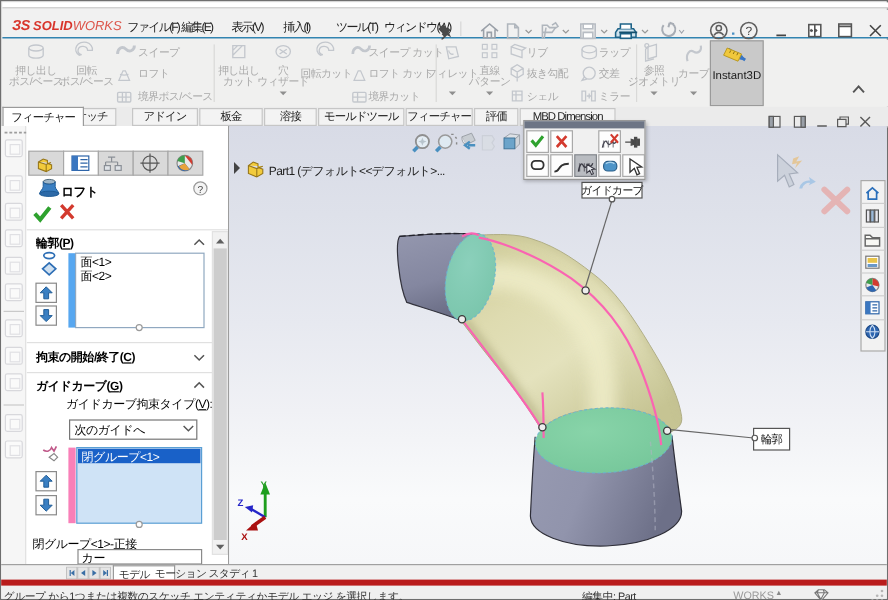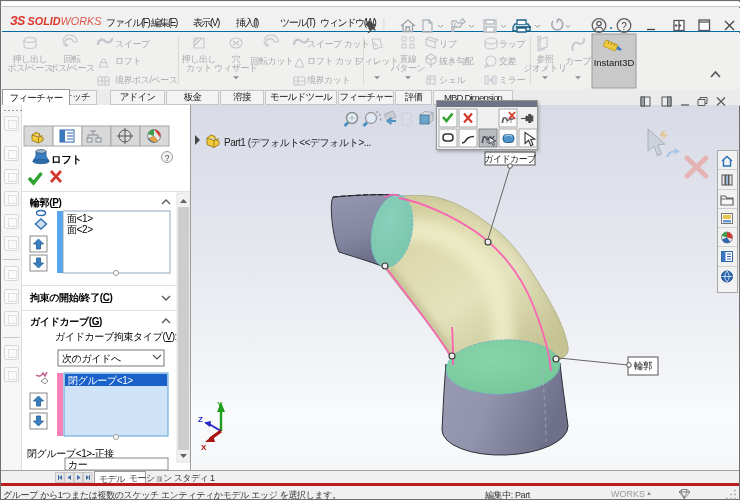--- a/index.html
+++ b/index.html
@@ -28,21 +28,21 @@
 
 #task{position:absolute;right:1px;top:45px;width:21px;height:143px;background:#f2f2f2;border:1px solid #a9a9a9}
 .tbtn{width:19px;height:19.3px;border-bottom:1px solid #cfcfcf;position:relative;overflow:hidden}
 
 #fdlg{left:436px;top:100px;width:102px;height:50px;background:#f0f0f0;border:1px solid #979797;box-shadow:1px 2px 3px rgba(0,0,0,.25)}
 #fdlg .tb{position:absolute;left:0;top:0;width:100%;height:6px;background:#6d7585}
 
 #mtabs{left:1px;top:470px;width:738px;height:13px;background:#f0f0f0;border-top:1px solid #a0a0a0}
 .mtab{position:absolute;top:0;height:27px;font-size:9px;letter-spacing:-0.6px;color:#333;padding:1px 20px 0 4px}
 
-#status{left:1px;top:483px;width:738px;height:16px;background:#f0f0f0;border-top:3px solid #b91c1c;font-size:9px;color:#333}
+#status{left:1px;top:483px;width:738px;height:16px;background:#f0f0f0;border-top:5px solid #b91c1c;font-size:9px;color:#333}
 </style></head>
 <body>
 <div id="win">
  <div id="topstrip" class="abs"></div>
  <div id="title" class="abs">
    <div class="abs" style="left:8px;top:6px;font-size:12px;font-style:italic;font-weight:bold;color:#d8352b;letter-spacing:-0.5px">ЗS <span style="letter-spacing:0;font-size:10.8px">SOLID<span style="font-weight:normal;color:#dc554a">WORKS</span></span></div>
    <div class="menu" style="left:104px">ファイル(F)</div>
    <div class="menu" style="left:149px">編集(E)</div>
    <div class="menu" style="left:191px">表示(V)</div>
    <div class="menu" style="left:234px">挿入(I)</div>

